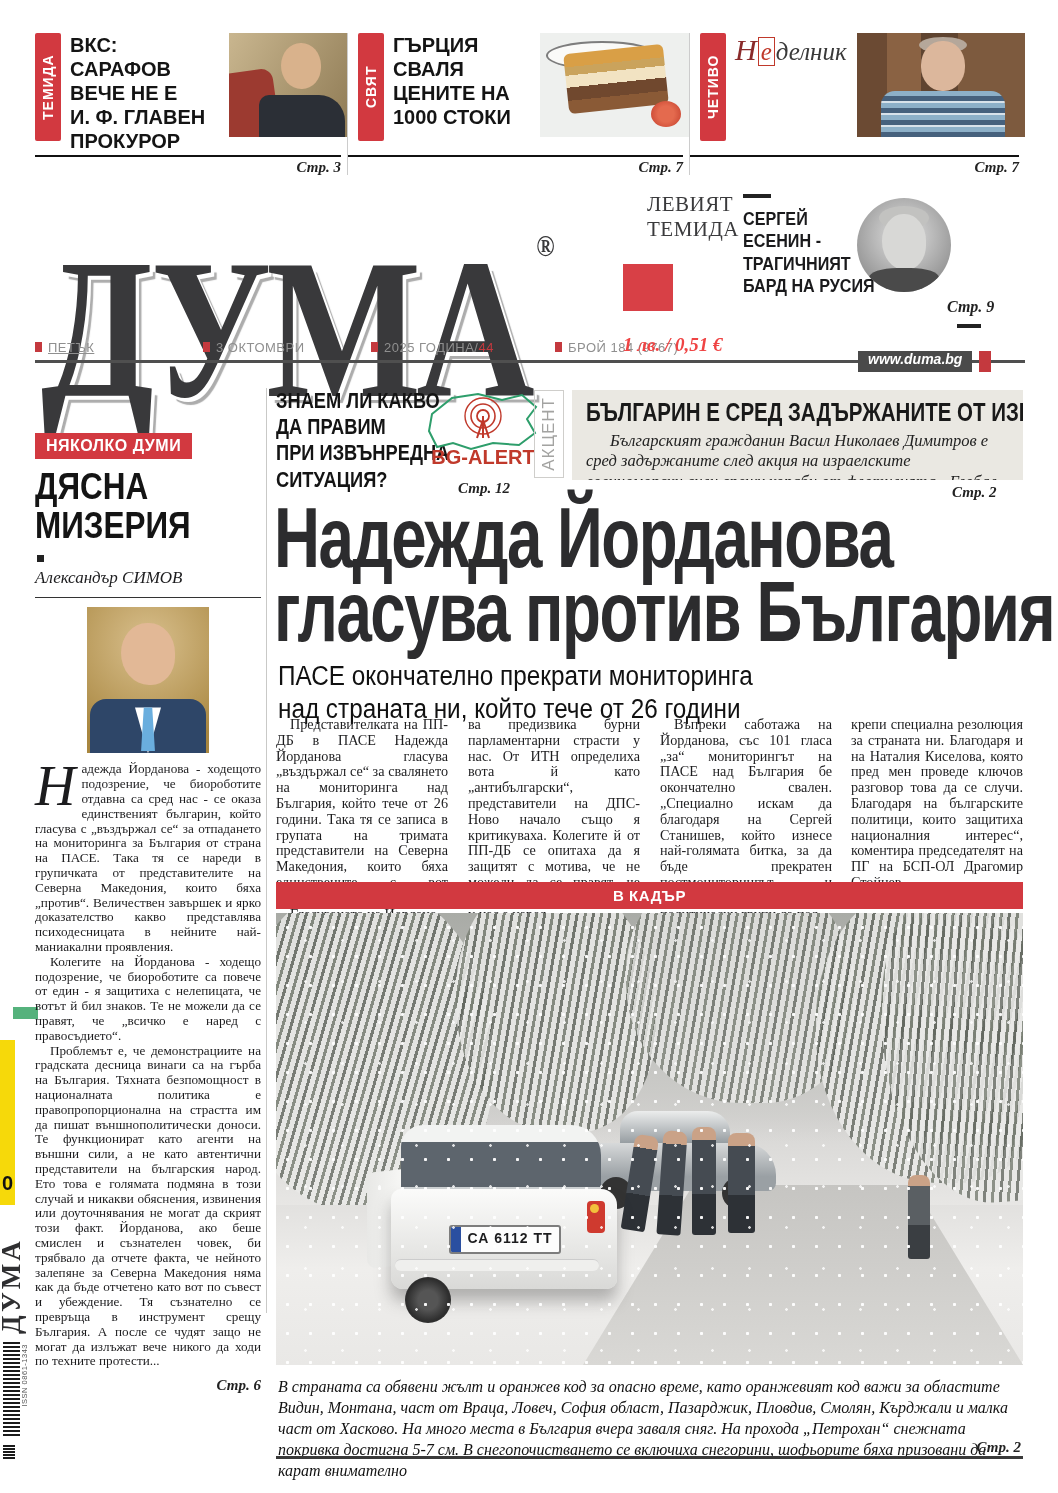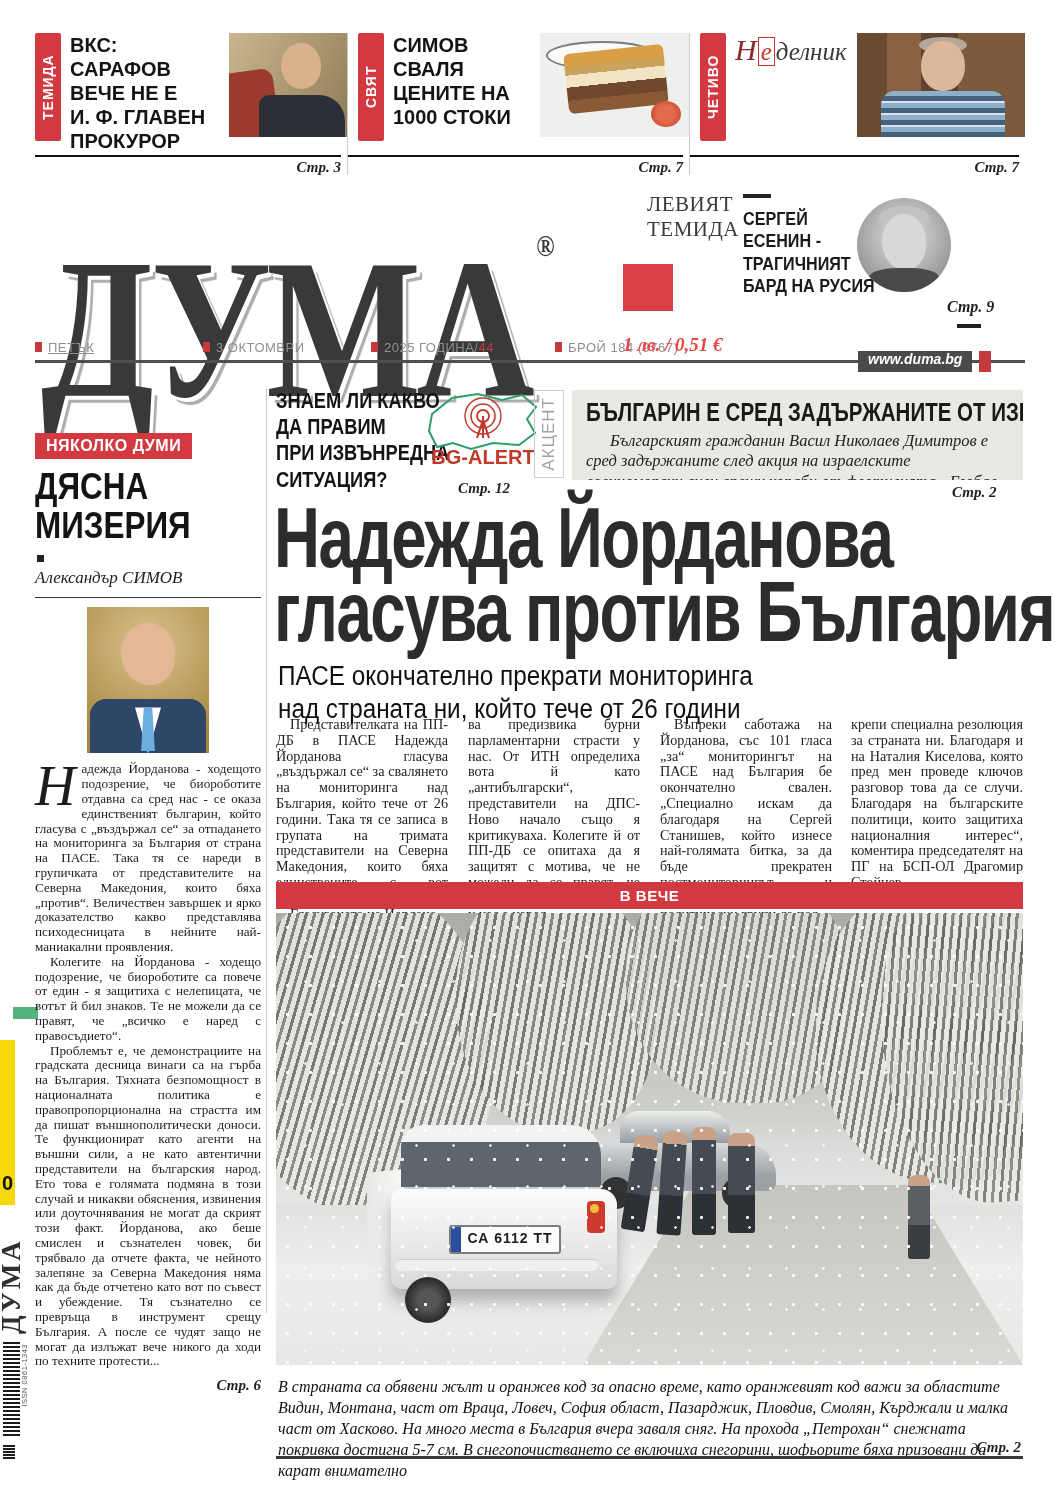--- a/index.html
+++ b/index.html
@@ -237,21 +237,21 @@
           <div class="head"></div>
           <div class="suit"></div>
         </div>
       </div>
       <div class="t-rule"></div>
       <div class="t-page pageref">Стр. 3</div>
     </div>
     <div class="teaser t2">
       <div class="t-inner">
         <div class="vbadge">СВЯТ</div>
-        <div class="t-title preline">СИМОВ
+        <div class="t-title preline">ГЪРЦИЯ
 СВАЛЯ
 ЦЕНИТЕ НА
 1000 СТОКИ</div>
         <div class="t-photo ph-food">
           <div class="plate"></div>
           <div class="slice"></div>
           <div class="tomato"></div>
         </div>
       </div>
       <div class="t-rule"></div>
@@ -370,21 +370,21 @@
       <p>ва предизвика бурни парламентарни страсти у нас. От ИТН определиха вота й като „антибългарски“, представители на ДПС-Ново начало също я критикуваха. Колегите й от ПП-ДБ се опитаха да я защитят с мотива, че не можели да се правят, че всичко в съдебната система у нас е наред.</p>
     </div>
     <div class="acol c3">
       <p class="ind">Въпреки саботажа на Йорданова, със 101 гласа „за“ мониторингът на ПАСЕ над България бе окончателно свален. „Специално искам да благодаря на Сергей Станишев, който изнесе най-голямата битка, за да бъде прекратен постмониторингът и мнозинството от всички политически групи да под-</p>
     </div>
     <div class="acol c4">
       <p>крепи специална резолюция за страната ни. Благодаря и на Наталия Киселова, която пред мен проведе ключов разговор това да се случи. Благодаря на българските политици, които защитиха националния интерес“, коментира председателят на ПГ на БСП-ОЛ Драгомир Стойнев.</p>
       <div class="col-page pageref">Стр. 3</div>
     </div>
 
-    <div class="banner">В ВЕЧЕ</div>
+    <div class="banner">В КАДЪР</div>
 
     <div class="photo">
       <div class="treeband"></div>
       <div class="tree tr1"></div>
       <div class="tree tr2"></div>
       <div class="tree tr3"></div>
       <div class="tree tr4"></div>
       <div class="tree tr5"></div>
       <div class="ground"></div>
       <div class="road"></div>

